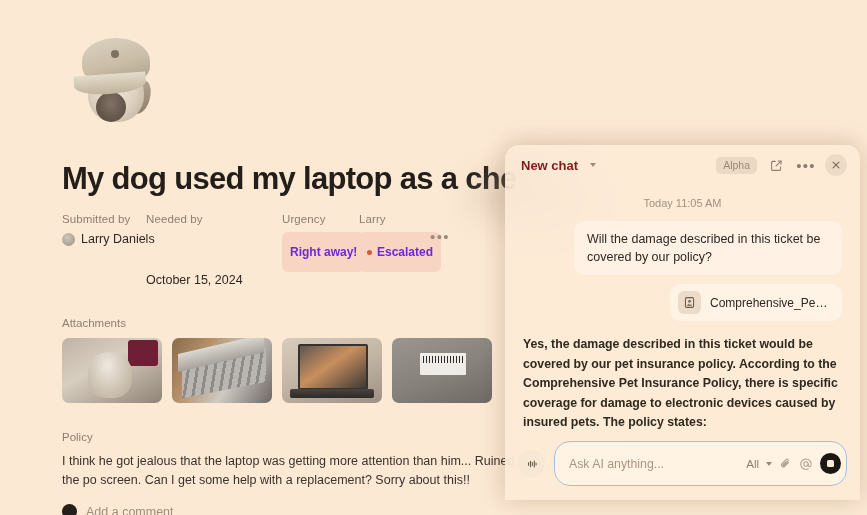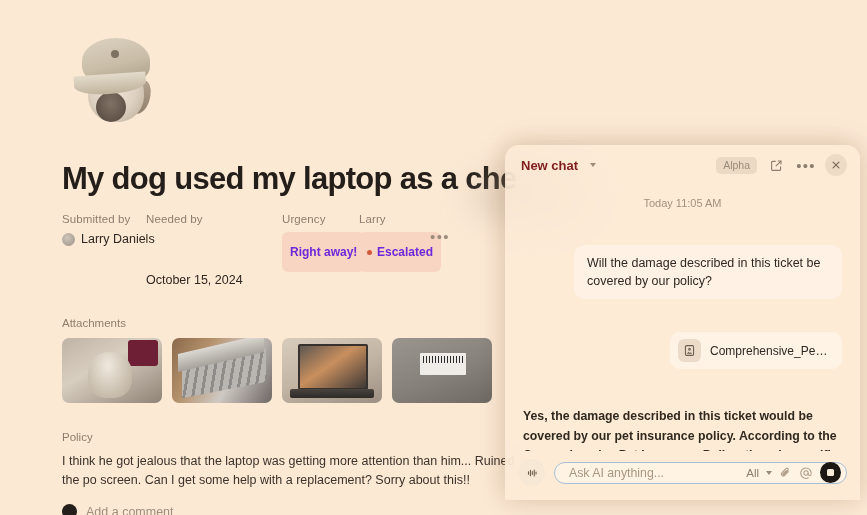--- a/index.html
+++ b/index.html
@@ -301,21 +301,20 @@
     color: #7d6e5d;
   }
   .dots3 { font-size: 15px; letter-spacing: 1.3px; line-height: 1; color: #8d7e6d; }
 
   .chat-body {
     flex: 1;
     padding: 12px 18px 4px 18px;
     overflow: hidden;
     display: flex;
     flex-direction: column;
-    gap: 24px;
   }
 
   .ts {
     text-align: center;
     font-size: 11px;
     color: #a1917e;
     margin-bottom: 12px;
   }
 
   .user-bubble {
@@ -376,21 +375,21 @@
   .mic-btn {
     width: 27px; height: 27px;
     border-radius: 50%;
     background: rgba(245,230,212,.75);
     display: flex; align-items: center; justify-content: center;
     color: #6b5c4c;
     flex: none;
   }
   .input-wrap {
     flex: 1;
-    height: 22px;
+    height: 45px;
     border-radius: 16px;
     border: 1.5px solid #a8bed6;
     background: rgba(255,247,238,.55);
     display: flex;
     align-items: center;
     padding: 0 5px 0 14px;
     gap: 7px;
   }
   .input-ph {
     flex: 1;

